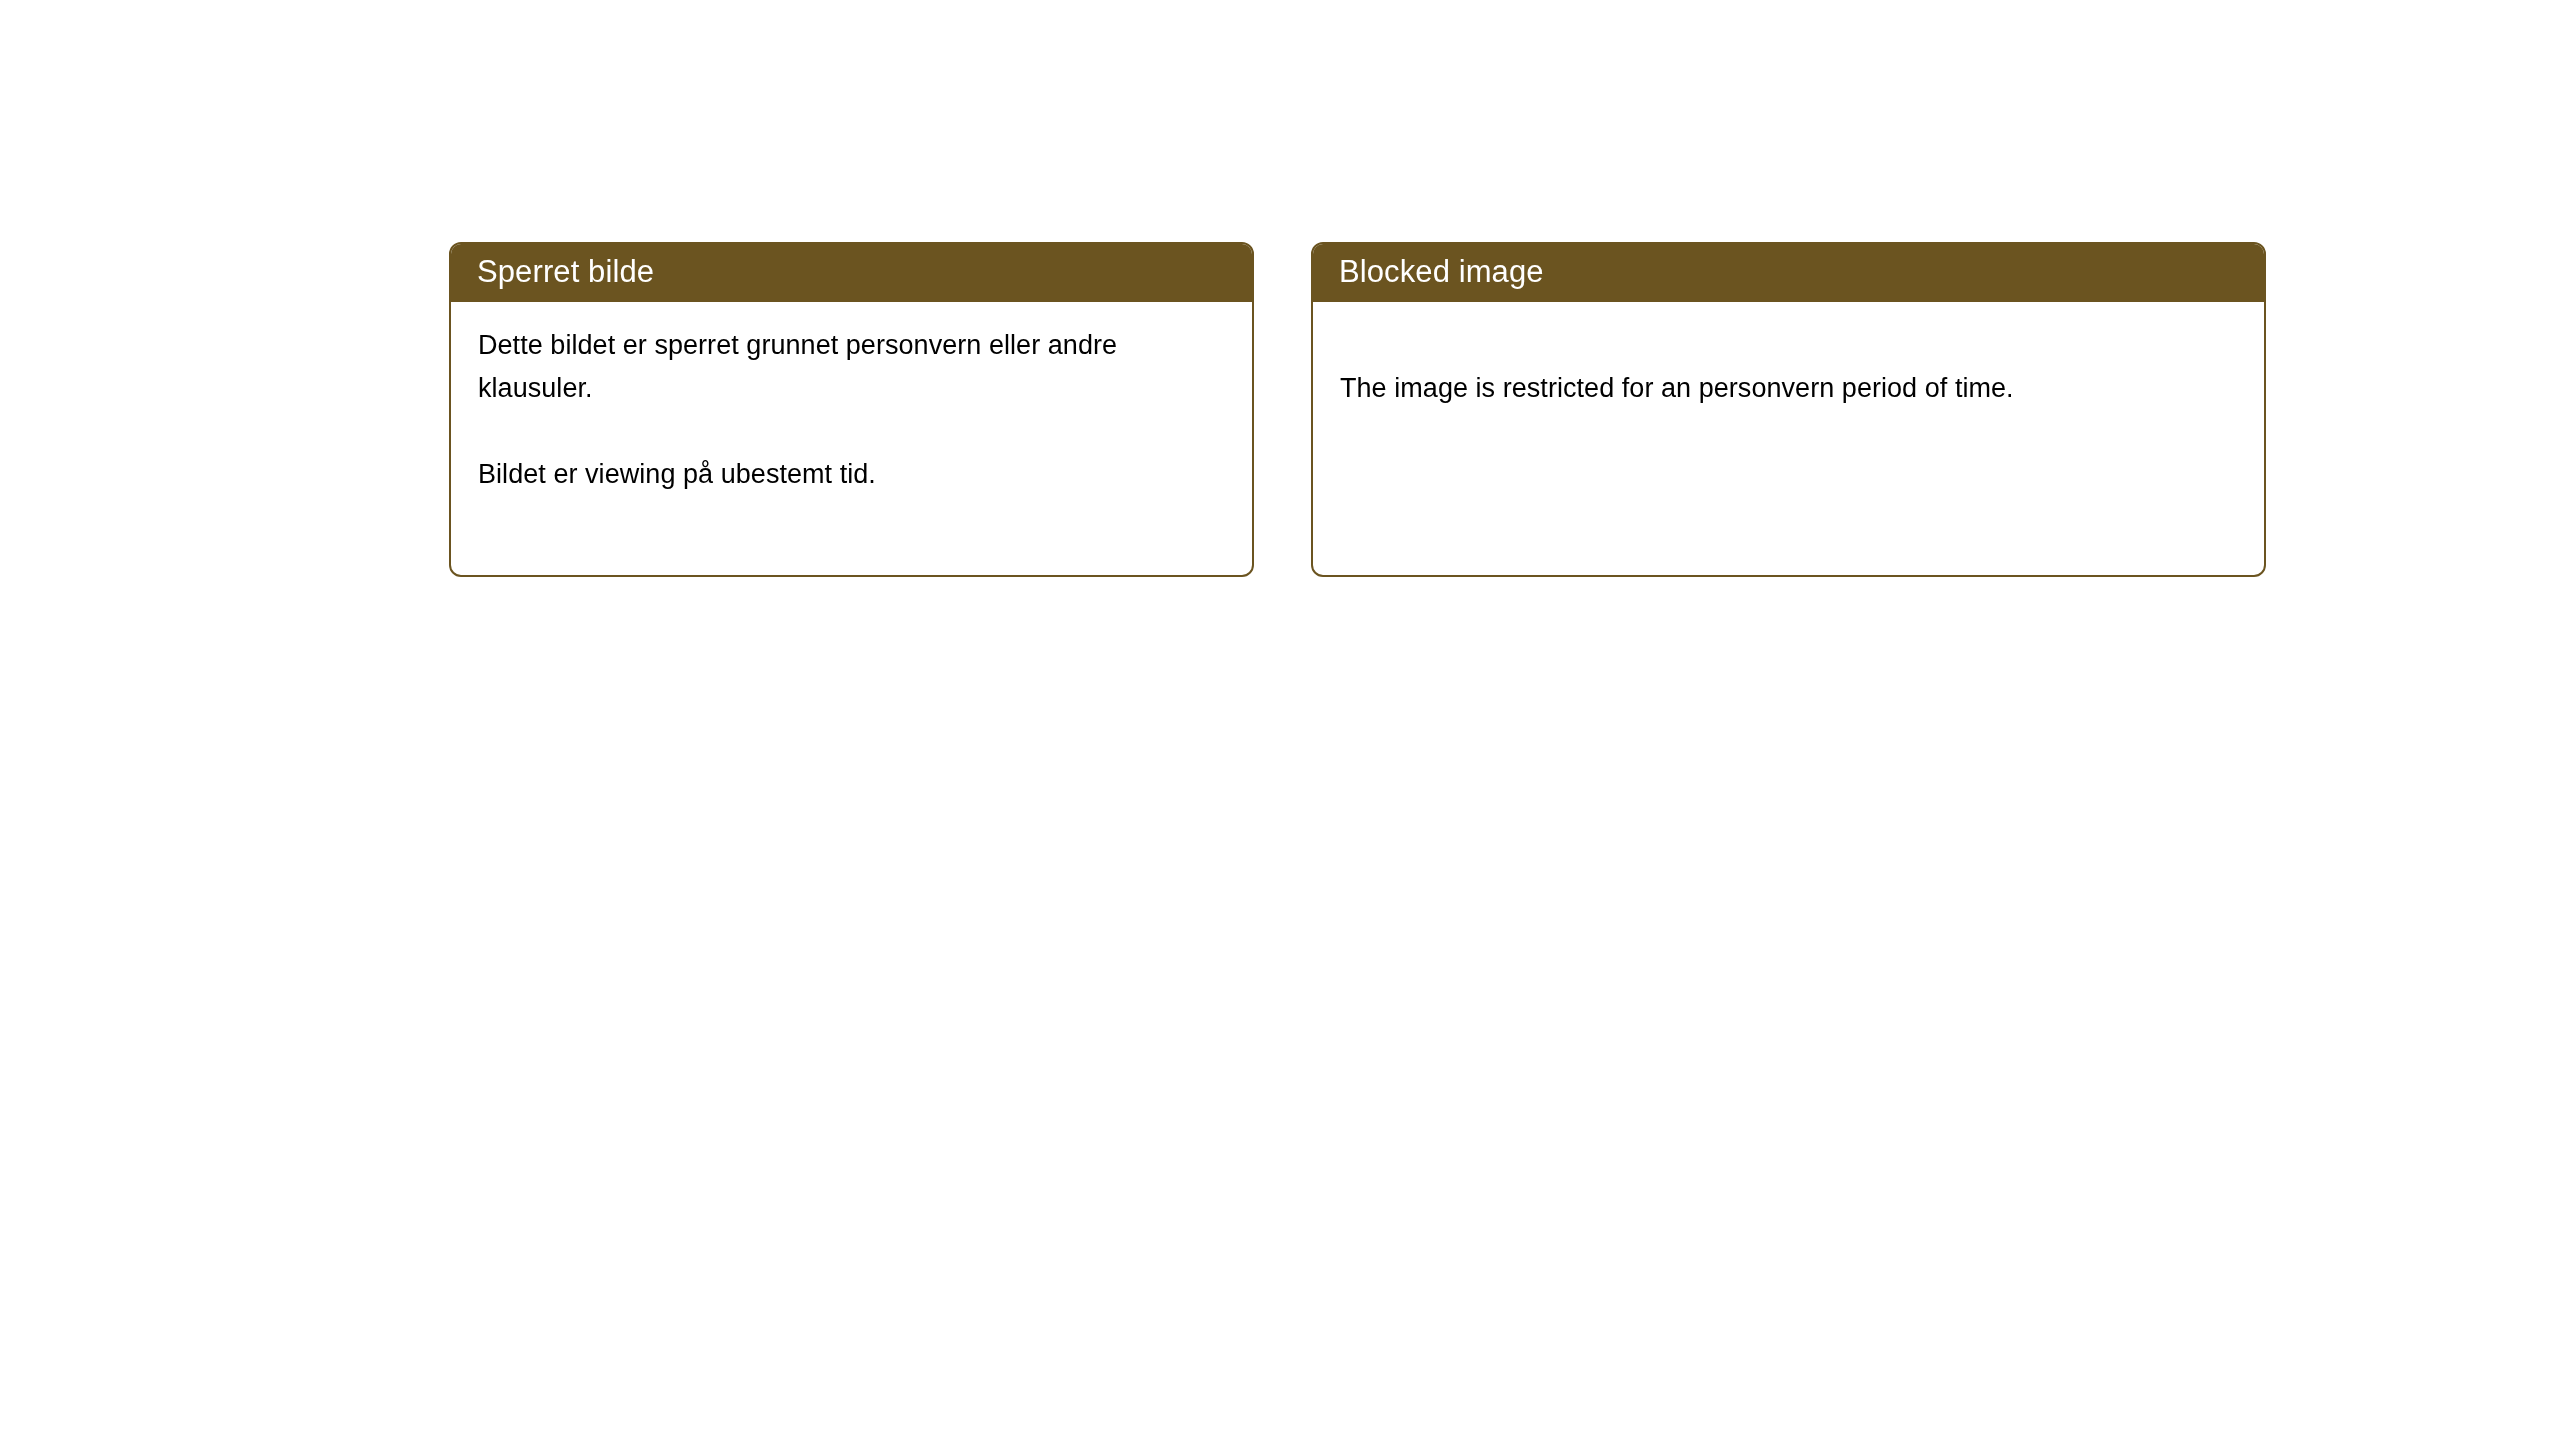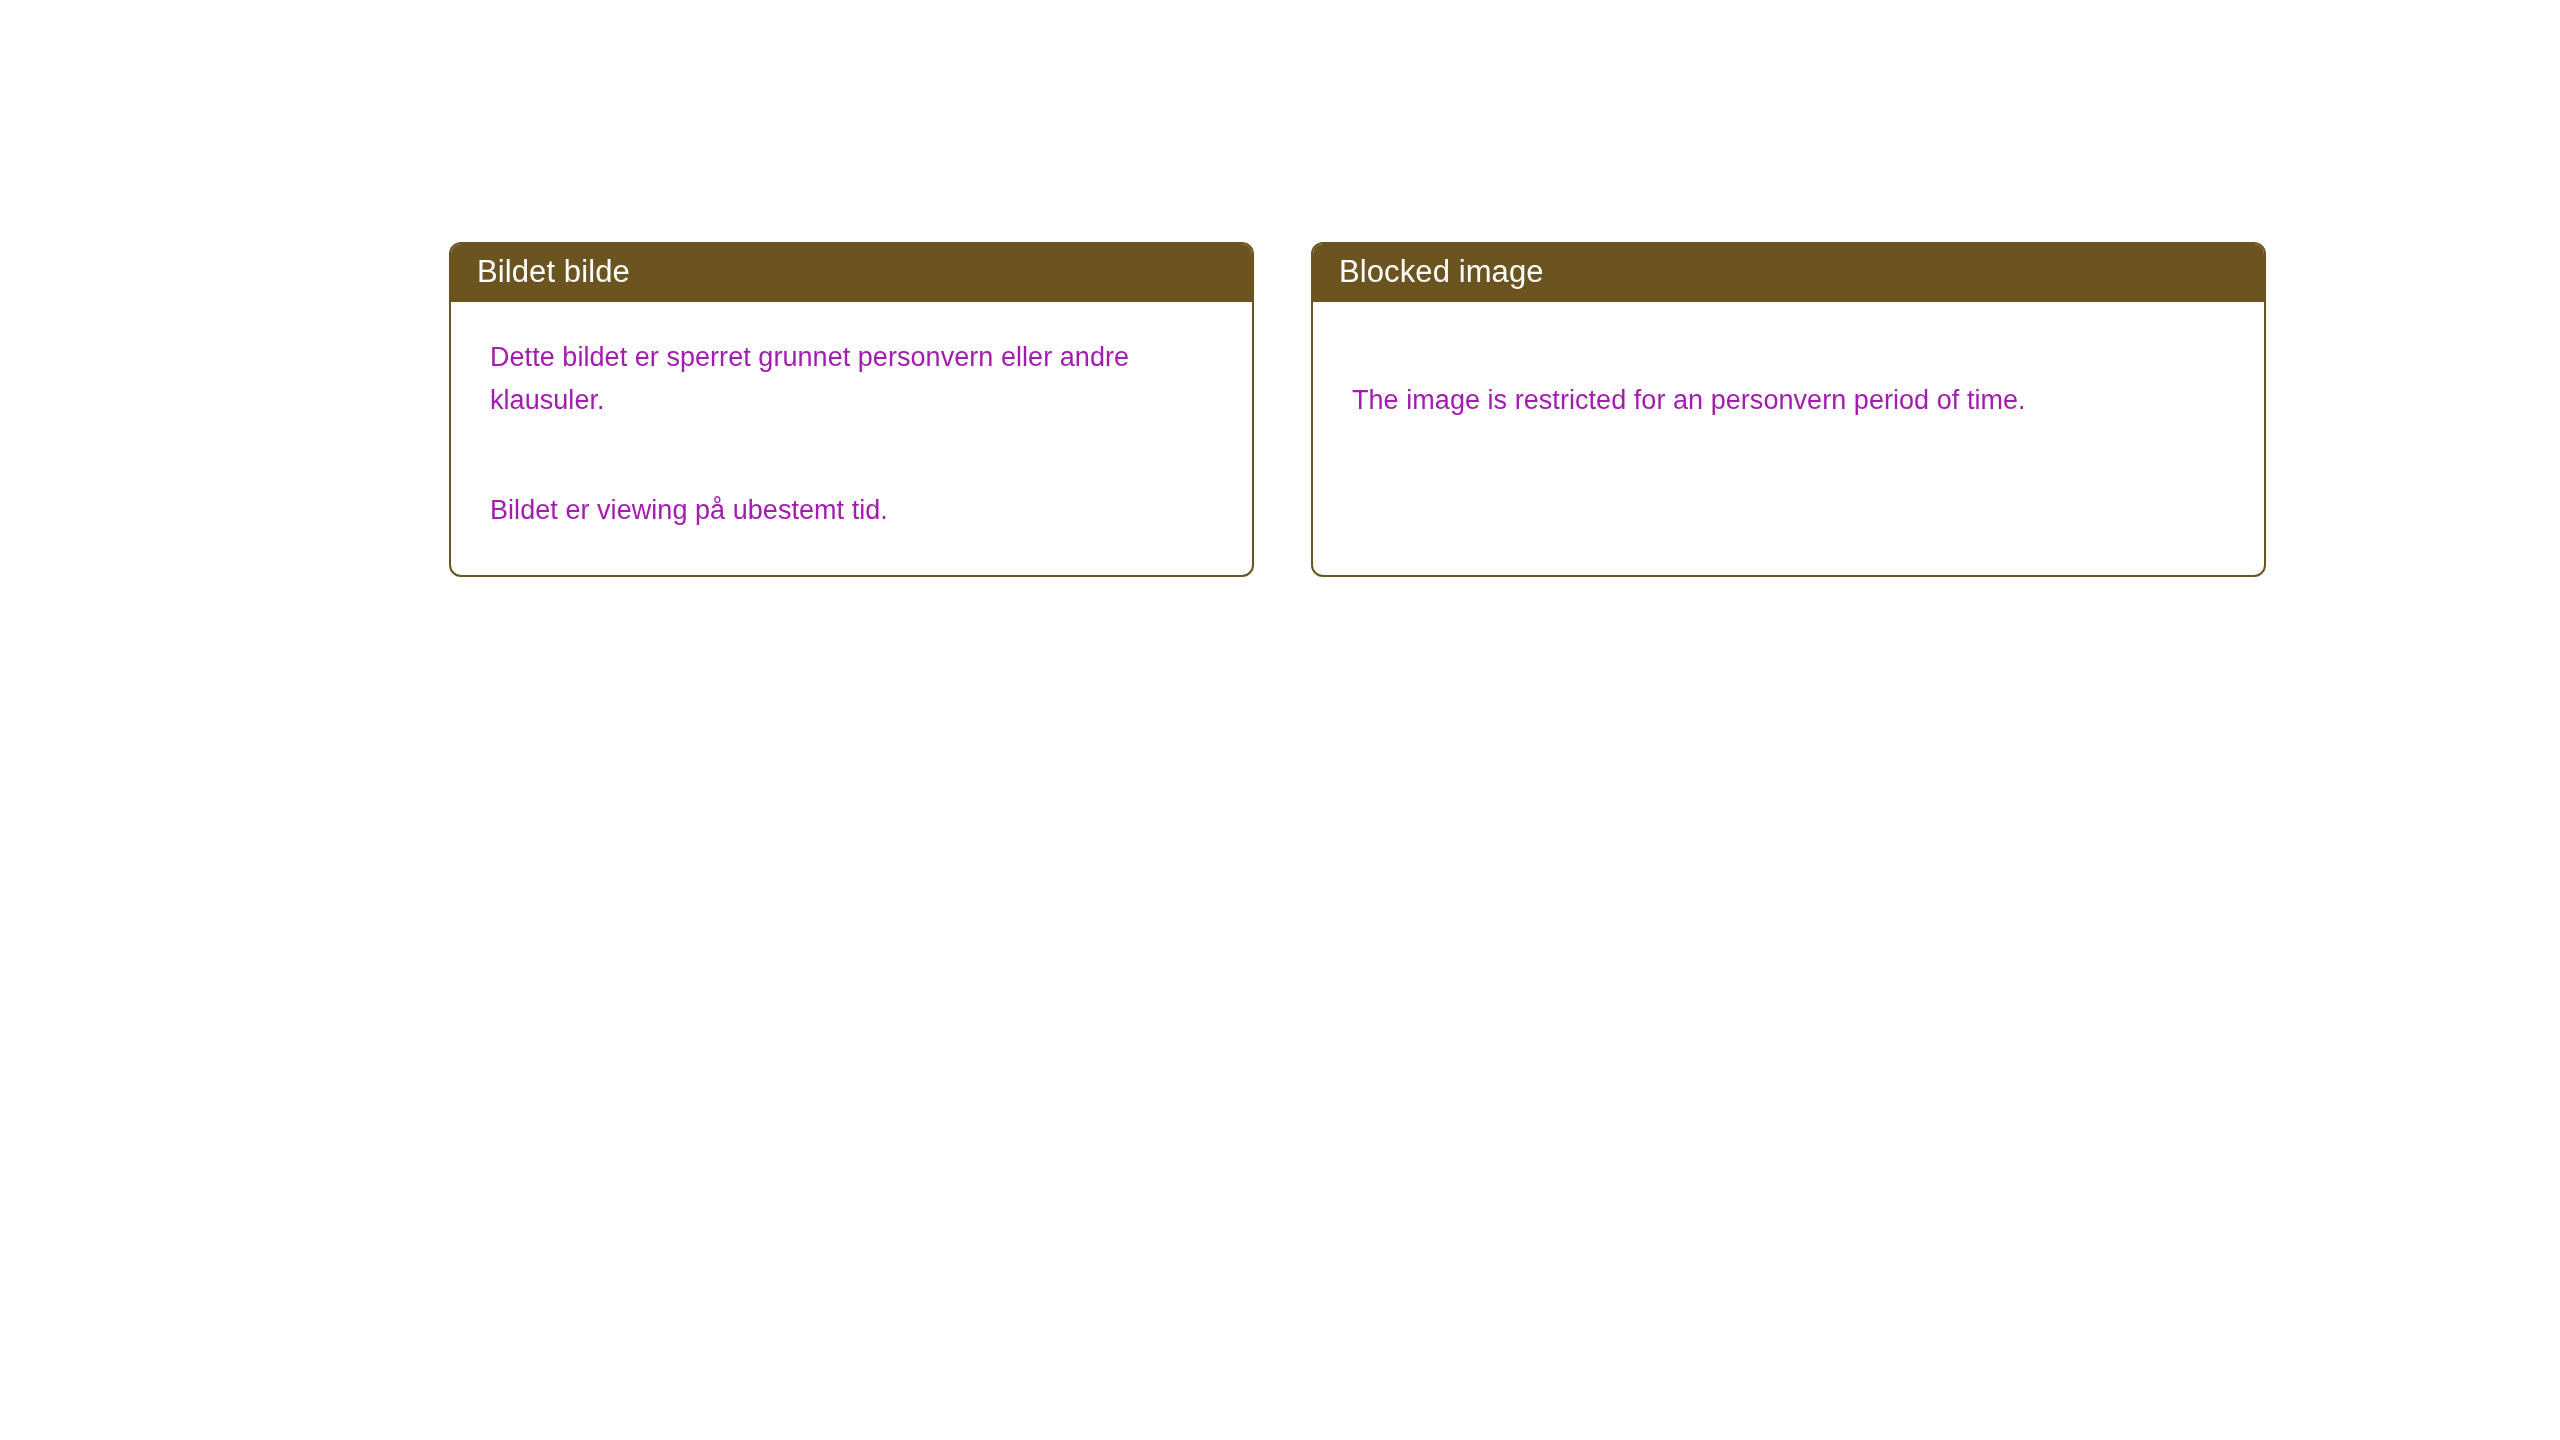--- a/index.html
+++ b/index.html
@@ -56,40 +56,40 @@
     letter-spacing: 0.1px;
     white-space: nowrap;
   }
 
   .card-body {
     box-sizing: border-box;
     padding: 22px 26px 0 27px;
   }
 
   .card-paragraph {
-    color: #a21caf;
+    color: #000000;
     font-size: 27px;
     line-height: 43px;
     font-weight: 400;
-    margin: 12px;
+    margin: 0;
     letter-spacing: 0.05px;
   }
 
   .paragraph-gap {
     height: 43px;
   }
 </style>
 </head>
 <body>
 
 <div id="stage">
 
   <section class="notice-card" id="card-no">
     <div class="card-header">
-      <span class="card-header-title">Bildet bilde</span>
+      <span class="card-header-title">Sperret bilde</span>
     </div>
     <div class="card-body">
       <p class="card-paragraph">Dette bildet er sperret grunnet personvern eller andre klausuler.</p>
       <div class="paragraph-gap"></div>
       <p class="card-paragraph">Bildet er viewing på ubestemt tid.</p>
     </div>
   </section>
 
   <section class="notice-card" id="card-en">
     <div class="card-header">

